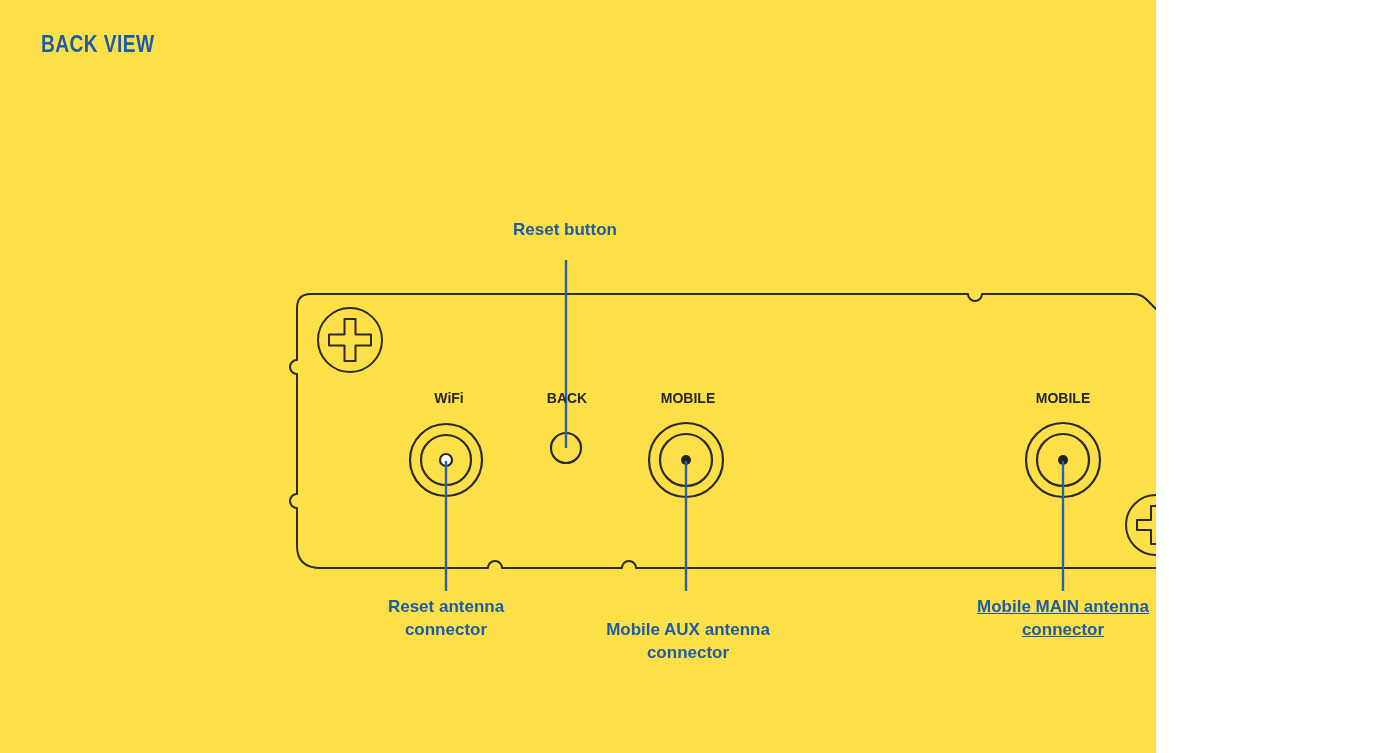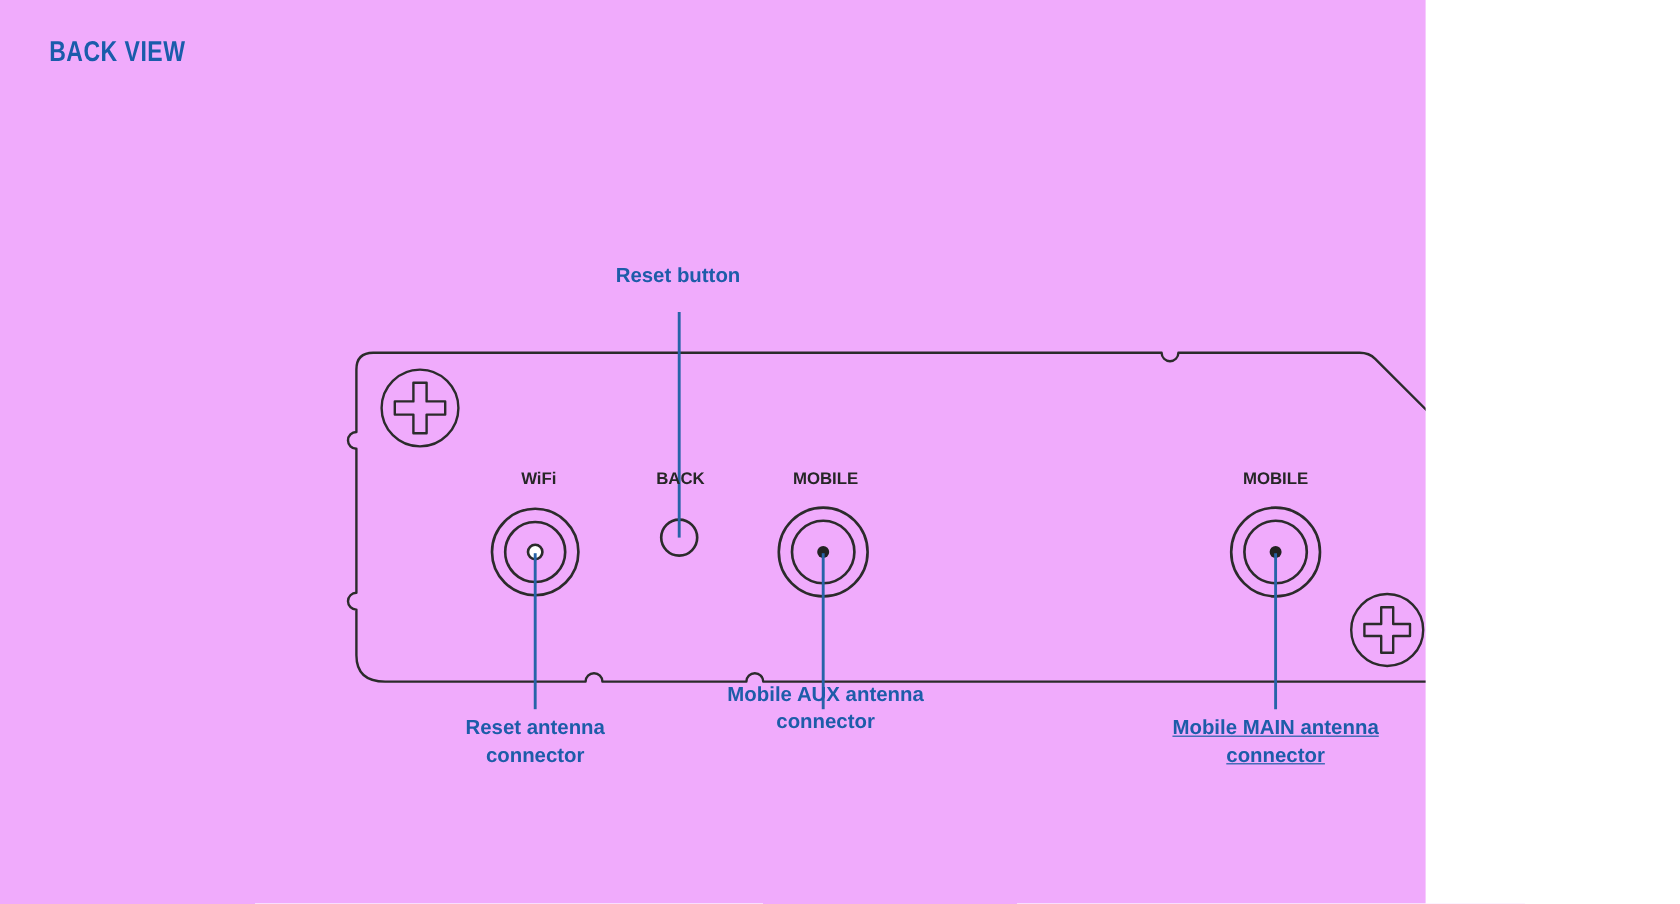--- a/index.html
+++ b/index.html
@@ -4,24 +4,23 @@
 <style>
   html, body {
     margin: 0;
     padding: 0;
     background: #ffffff;
   }
   .canvas {
     position: relative;
     width: 1156px;
     height: 753px;
-    background: #f0abfc;
+    background: #fde047;
     overflow: hidden;
     font-family: "Liberation Sans", sans-serif;
-    padding-left: 32px;
   }
   .page-title {
     position: absolute;
     left: 41px;
     top: 30px;
     margin: 0;
     font-size: 24px;
     font-weight: 700;
     letter-spacing: 0.5px;
     color: #1a5cab;
@@ -127,21 +126,21 @@
 
   <div class="port-label" style="left:449px; top:390px;">WiFi</div>
   <div class="port-label" style="left:567px; top:390px;">BACK</div>
   <div class="port-label" style="left:688px; top:390px;">MOBILE</div>
   <div class="port-label" style="left:1063px; top:390px;">MOBILE</div>
 
   <div class="callout-label" style="left:446px; top:595px;">
     <div>Reset antenna</div>
     <div>connector</div>
   </div>
-  <div class="callout-label" style="left:688px; top:567px;">
+  <div class="callout-label" style="left:688px; top:618px;">
     <div>Mobile AUX antenna</div>
     <div>connector</div>
   </div>
   <div class="callout-label" style="left:1063px; top:595px;text-decoration:underline;">
     <div>Mobile MAIN antenna</div>
     <div>connector</div>
   </div>
 
 </div>
 

